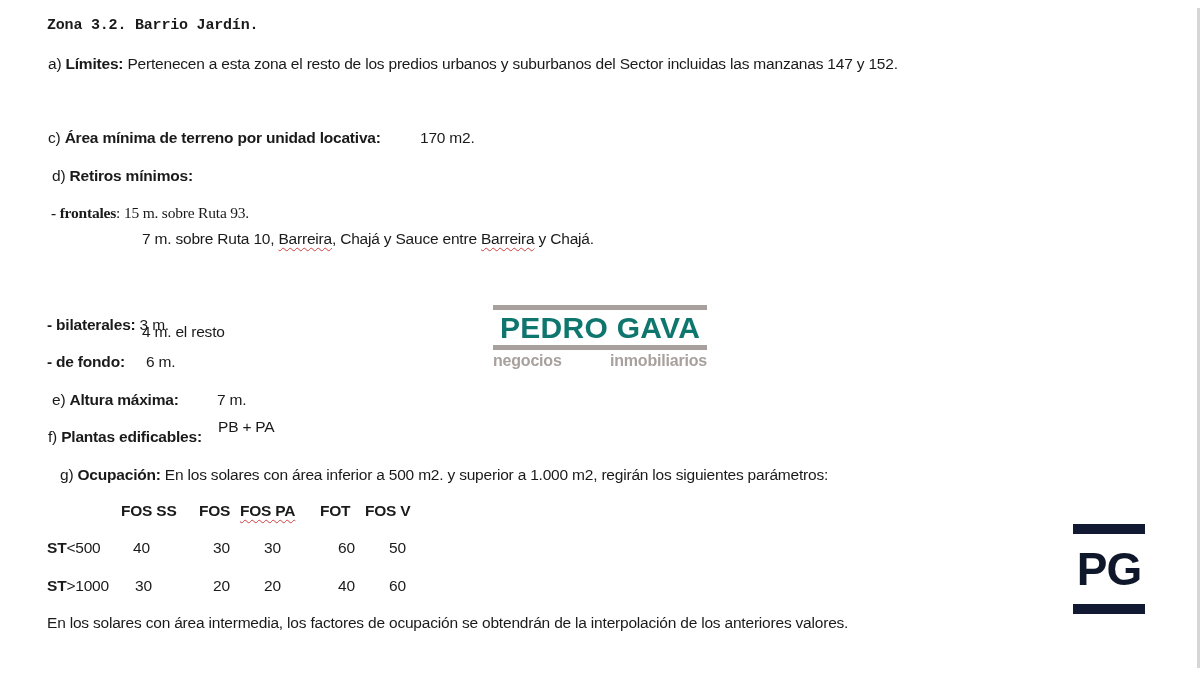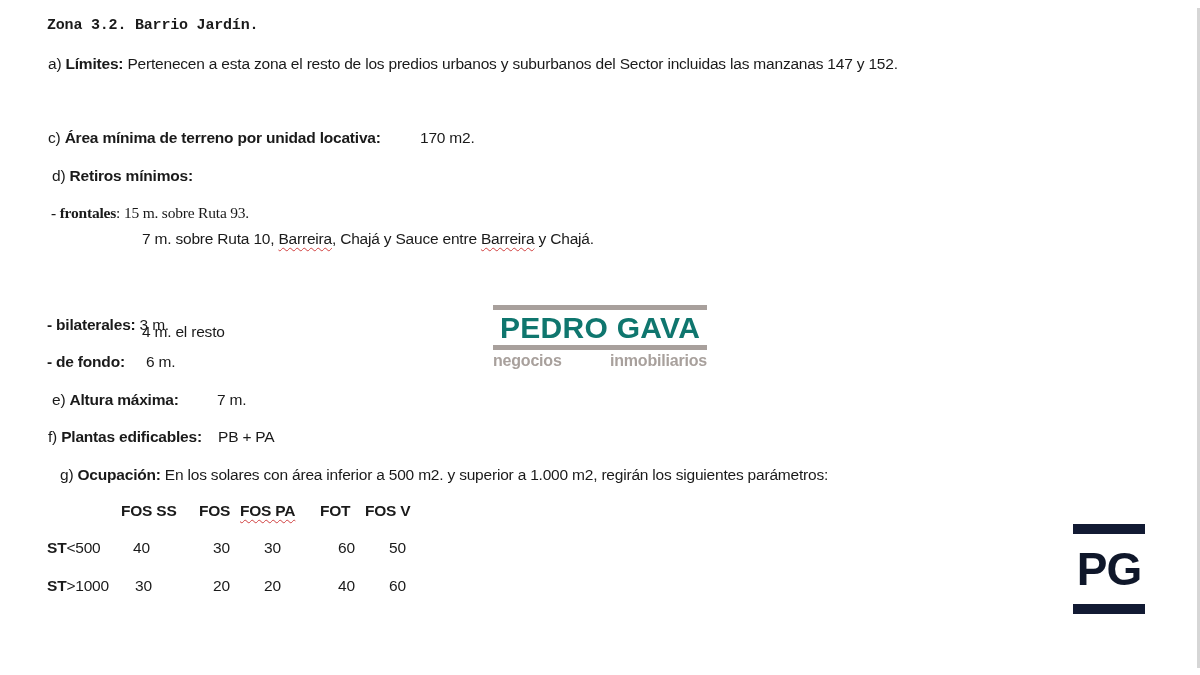--- a/index.html
+++ b/index.html
@@ -104,21 +104,21 @@
   <div class="line" style="left:146px; top:352px;">6 m.</div>
 
   <div class="line" style="left:52px; top:390px;text-align:right;">
     <span>e) </span><span class="b">Altura máxima:</span>
   </div>
   <div class="line" style="left:217px; top:390px;">7 m.</div>
 
   <div class="line" style="left:48px; top:427px;">
     <span>f) </span><span class="b">Plantas edificables:</span>
   </div>
-  <div class="line" style="left:218px; top:427px;">PB + PA</div>
+  <div class="line" style="left:218px; top:417px;">PB + PA</div>
 
   <div class="line" style="left:52px; top:465px;margin-left:8px;">
     <span>g) </span><span class="b">Ocupación:</span><span> En los solares con área inferior a 500 m2. y superior a 1.000 m2, regirán los siguientes parámetros:</span>
   </div>
 
   <div>
     <div class="tbl-cell b" style="left:121px; top:501px;">FOS SS</div>
     <div class="tbl-cell b" style="left:199px; top:501px;">FOS</div>
     <div class="tbl-cell b spell" style="left:240px; top:501px;">FOS PA</div>
     <div class="tbl-cell b" style="left:320px; top:501px;">FOT</div>
@@ -136,20 +136,21 @@
     <div class="tbl-cell" style="left:47px; top:576px;">
       <span class="b">ST</span><span>&gt;1000</span>
     </div>
     <div class="tbl-cell" style="left:135px; top:576px;">30</div>
     <div class="tbl-cell" style="left:213px; top:576px;">20</div>
     <div class="tbl-cell" style="left:264px; top:576px;">20</div>
     <div class="tbl-cell" style="left:338px; top:576px;">40</div>
     <div class="tbl-cell" style="left:389px; top:576px;">60</div>
   </div>
 
+  <div class="line" style="left:47px; top:613px;">En los solares con área intermedia, los factores de ocupación se obtendrán de la interpolación de los anteriores valores.</div>
 
   <div class="wm">
     <div class="wm-bar" style="top:0;"></div>
     <div class="wm-title">PEDRO GAVA</div>
     <div class="wm-bar" style="top:40px;"></div>
     <div class="wm-sub" style="left:0;">negocios</div>
     <div class="wm-sub" style="right:0;">inmobiliarios</div>
   </div>
 
   <div class="pg">

